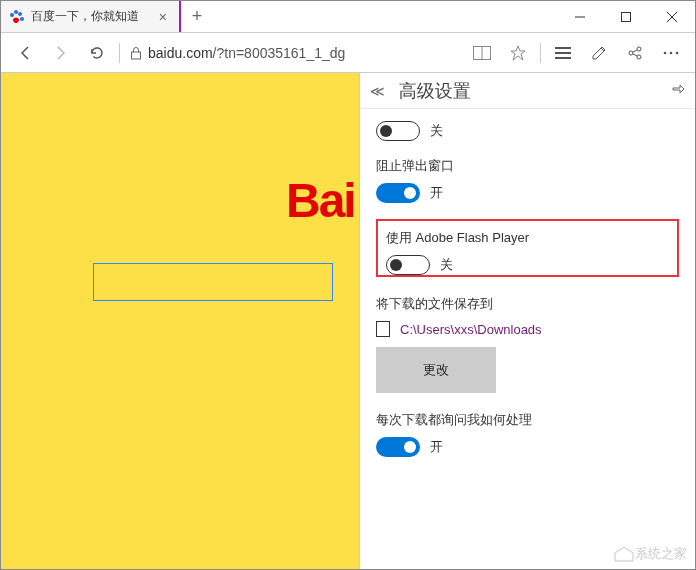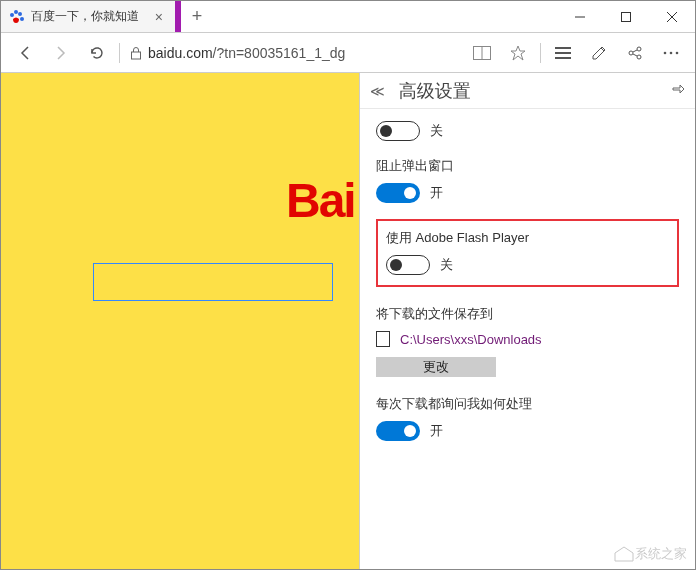--- a/index.html
+++ b/index.html
@@ -1,19 +1,19 @@
 <!DOCTYPE html>
 <html><head>
   <meta charset="utf-8">
   <style>
     * { margin: 0; padding: 0; box-sizing: border-box; font-family: "Microsoft YaHei", sans-serif; }
     body { width: 696px; height: 570px; background: #fff; border: 1px solid #888; position: relative; overflow: hidden; }
     
     .titlebar { height: 32px; display: flex; align-items: stretch; border-bottom: 1px solid #ccc; }
-    .tab { display: flex; align-items: center; padding: 0 8px; border-right: 6px solid #a21caf; min-width: 180px; background: #f5f5f5; }
+    .tab { display: flex; align-items: center; padding: 0 8px; border-right: 2px solid #a21caf; min-width: 180px; background: #f5f5f5; }
     .tab-icon { width: 16px; height: 16px; margin-right: 6px; }
     .tab-title { font-size: 12px; color: #333; flex: 1; }
     .tab-close { font-size: 14px; color: #666; padding: 0 4px; cursor: pointer; }
     .new-tab { width: 32px; display: flex; align-items: center; justify-content: center; font-size: 18px; color: #666; }
     .titlebar-spacer { flex: 1; }
     .window-controls { display: flex; }
     .win-btn { width: 46px; display: flex; align-items: center; justify-content: center; color: #333; }
     
     .toolbar { height: 40px; display: flex; align-items: center; padding: 0 6px; border-bottom: 1px solid #ccc; }
     .nav-btn { width: 36px; height: 36px; display: flex; align-items: center; justify-content: center; color: #666; }
@@ -39,27 +39,27 @@
     .setting-label { font-size: 13px; color: #333; margin-bottom: 8px; }
     
     .toggle { width: 44px; height: 20px; border-radius: 10px; display: inline-flex; align-items: center; margin-right: 10px; position: relative; }
     .toggle.off { border: 1px solid #333; background: #fff; }
     .toggle.off .knob { width: 12px; height: 12px; border-radius: 50%; background: #333; margin-left: 3px; }
     .toggle.on { background: #0078d7; }
     .toggle.on .knob { width: 12px; height: 12px; border-radius: 50%; background: #fff; margin-left: 28px; }
     .toggle-state { font-size: 13px; color: #333; vertical-align: middle; }
     .toggle-wrap { display: flex; align-items: center; }
     
-    .highlight-box { border: 2px solid #e8343b; padding: 8px 8px 10px 8px; margin-bottom: 18px; }
+    .highlight-box { border: 2px solid #e8343b; padding: 8px 8px 0 8px; margin-bottom: 18px; }
     
     .section-title { font-size: 20px; color: #222; margin: 14px 0 14px 0; }
     .path-row { display: flex; align-items: center; margin-bottom: 10px; }
     .folder-icon { width: 14px; height: 16px; border: 1px solid #333; margin-right: 10px; }
     .path-text { font-size: 13px; color: #701a75; }
-    .change-btn { width: 120px; height: 20px; background: #ccc; border: none; font-size: 13px; color: #222; margin-bottom: 18px; }
+    .change-btn { width: 120px; height: 46px; background: #ccc; border: none; font-size: 13px; color: #222; margin-bottom: 18px; }
     
     .watermark { position: absolute; right: 8px; bottom: 6px; font-size: 13px; color: rgba(0,0,0,0.22); display: flex; align-items: center; gap: 0; }
     .watermark svg { opacity: 0.22; }
   </style>
 </head>
 <body>
 
 <div class="titlebar">
   <div class="tab">
     <span class="tab-icon">

